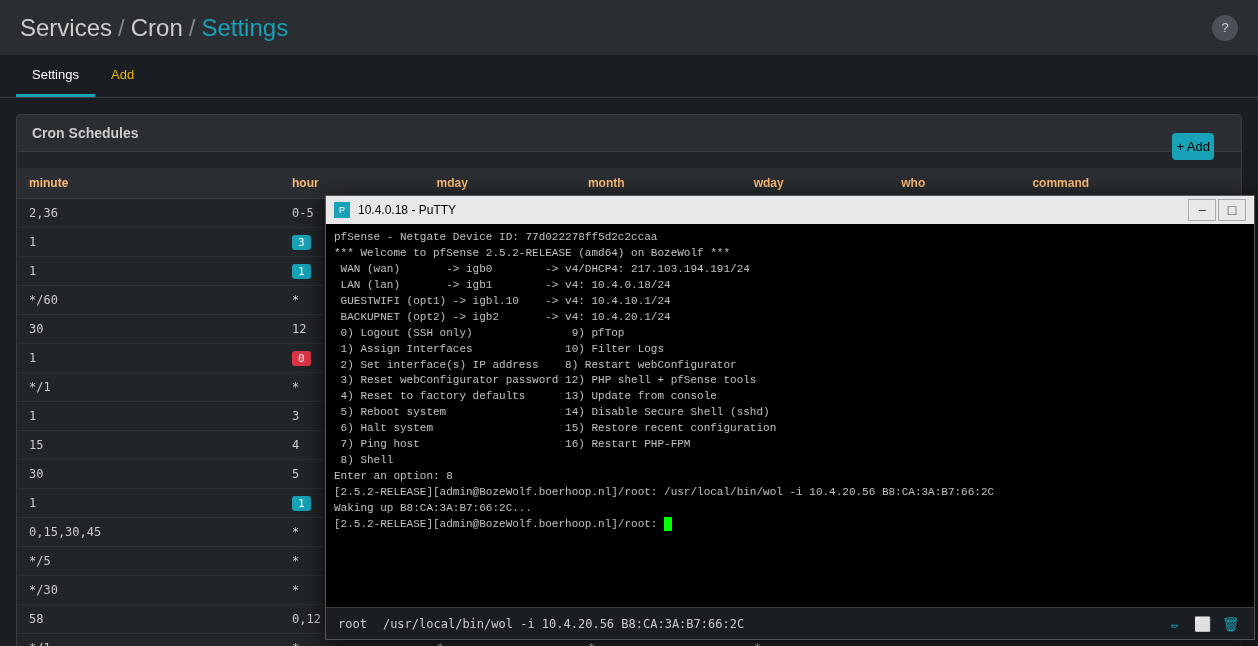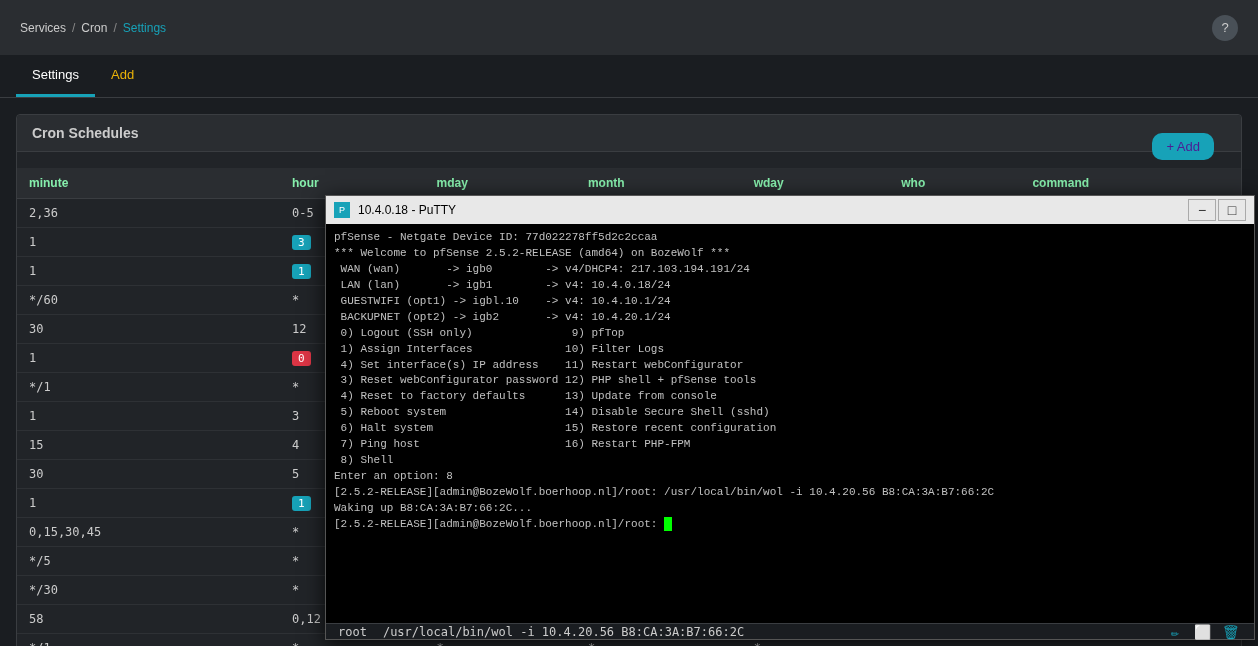--- a/index.html
+++ b/index.html
@@ -19,21 +19,21 @@
       height: 55px;
       display: flex;
       align-items: center;
       padding: 0 20px;
       justify-content: space-between;
     }
     .breadcrumb {
       display: flex;
       align-items: center;
       gap: 6px;
-      font-size: 12px;
+      font-size: 24px;
     }
     .breadcrumb a {
       color: #ccc;
       text-decoration: none;
     }
     .breadcrumb .sep { color: #888; }
     .breadcrumb .current { color: #17a2b8; }
     .help-icon {
       width: 26px;
       height: 26px;
@@ -93,21 +93,21 @@
       width: 100%;
       border-collapse: collapse;
     }
     .cron-table thead tr {
       background: #2a2d31;
     }
     .cron-table th {
       padding: 8px 12px;
       text-align: left;
       font-size: 12px;
-      color: #86efac;
+      color: #fdba74;
       font-weight: 600;
       border-bottom: 1px solid #3a3d41;
     }
     .cron-table td {
       padding: 7px 12px;
       border-bottom: 1px solid #2e3135;
       font-size: 12px;
       color: #ccc;
       font-family: monospace;
     }
@@ -123,24 +123,24 @@
     .badge-red {
       background: #dc3545;
       color: #fff;
       padding: 1px 6px;
       border-radius: 3px;
       font-size: 11px;
     }
 
     .add-btn {
       background: #17a2b8;
-      color: #4c1d95;
+      color: #000000;
       border: none;
-      padding: 6px 14px;
-      border-radius: 10px;
+      padding: 6px 4px;
+      border-radius: 4px;
       cursor: pointer;
       font-size: 13px;
       float: right;
       margin: 8px 12px 8px 0;
     }
 
     
     .putty-overlay {
       position: fixed;
       top: 195px;
@@ -212,21 +212,21 @@
       display: inline-block;
       width: 8px;
       height: 14px;
       background: #00ff00;
       vertical-align: middle;
     }
 
     
     .putty-statusbar {
       background: #1a1d21;
-      height: 16px;
+      height: 32px;
       display: flex;
       align-items: center;
       padding: 0 12px;
       gap: 16px;
       border-top: 1px solid #3a3d41;
       font-family: monospace;
       font-size: 12px;
       color: #ccc;
       flex-shrink: 0;
     }
@@ -449,21 +449,21 @@
       <span class="line"></span>
       <span class="line">*** Welcome to pfSense 2.5.2-RELEASE (amd64) on BozeWolf ***</span>
       <span class="line"></span>
       <span class="line"> WAN (wan)       -&gt; igb0        -&gt; v4/DHCP4: 217.103.194.191/24</span>
       <span class="line"> LAN (lan)       -&gt; igb1        -&gt; v4: 10.4.0.18/24</span>
       <span class="line"> GUESTWIFI (opt1) -&gt; igbl.10    -&gt; v4: 10.4.10.1/24</span>
       <span class="line"> BACKUPNET (opt2) -&gt; igb2       -&gt; v4: 10.4.20.1/24</span>
       <span class="line"></span>
       <span class="line"> 0) Logout (SSH only)               9) pfTop</span>
       <span class="line"> 1) Assign Interfaces              10) Filter Logs</span>
-      <span class="line"> 4) Set interface(s) IP address    11) Restart webConfigurator</span>
+      <span class="line"> 2) Set interface(s) IP address    8) Restart webConfigurator</span>
       <span class="line"> 3) Reset webConfigurator password 12) PHP shell + pfSense tools</span>
       <span class="line"> 4) Reset to factory defaults      13) Update from console</span>
       <span class="line"> 5) Reboot system                  14) Disable Secure Shell (sshd)</span>
       <span class="line"> 6) Halt system                    15) Restore recent configuration</span>
       <span class="line"> 7) Ping host                      16) Restart PHP-FPM</span>
       <span class="line"> 8) Shell</span>
       <span class="line"></span>
       <span class="line">Enter an option: 8</span>
       <span class="line"></span>
       <span class="line">[2.5.2-RELEASE][admin@BozeWolf.boerhoop.nl]/root: /usr/local/bin/wol -i 10.4.20.56 B8:CA:3A:B7:66:2C</span>

